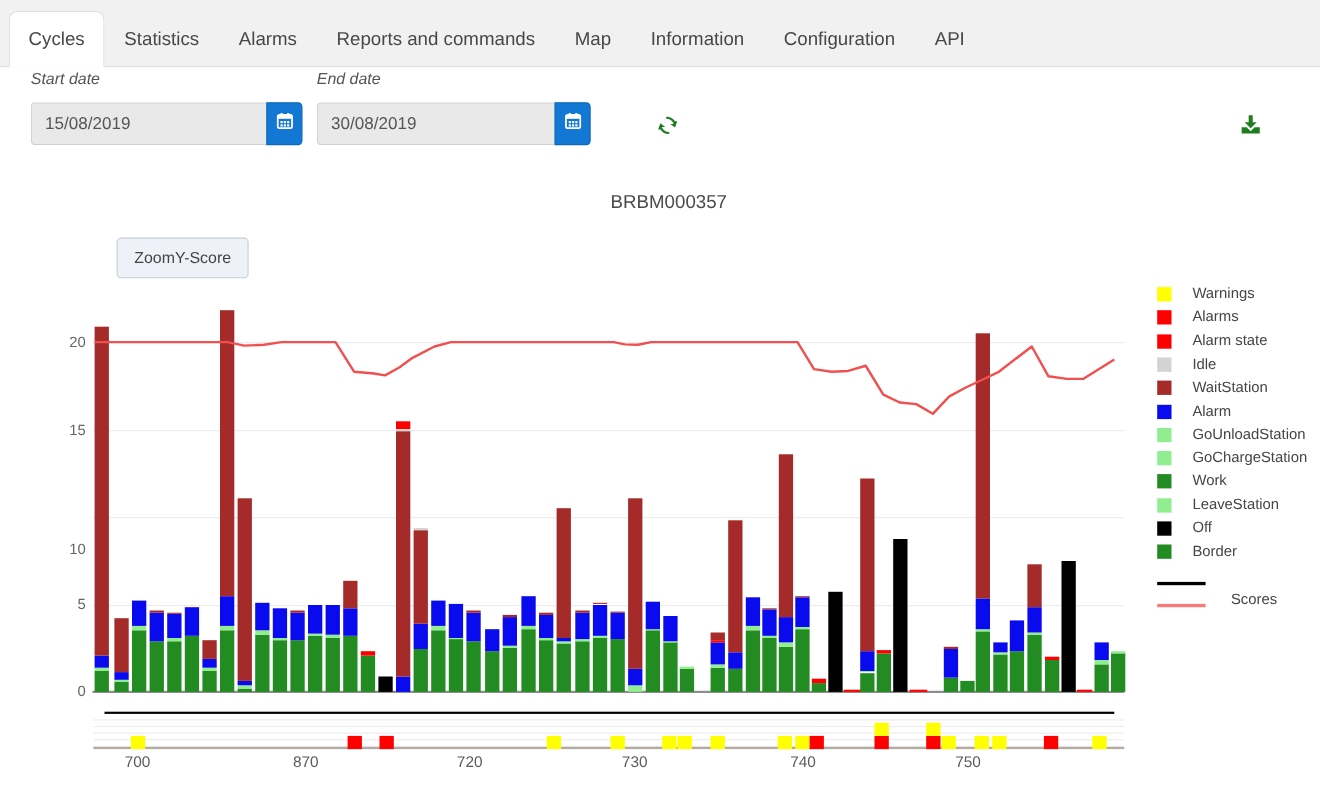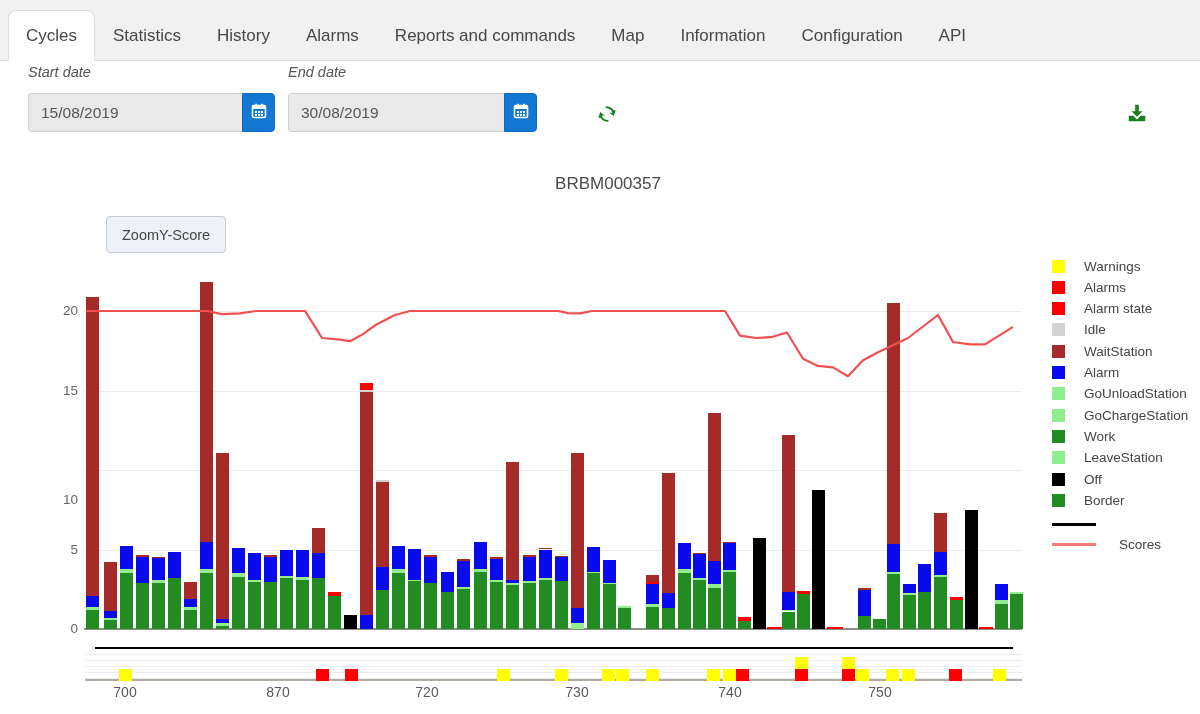--- a/index.html
+++ b/index.html
@@ -35,35 +35,34 @@
       font-size:14.5px; color:#444; font-family:"Liberation Sans",sans-serif; cursor:pointer; }
 
   
   .abs { position:absolute; }
   .gridline { position:absolute; height:1px; background:#ececec; }
   .baseline { position:absolute; height:2px; background:#8d8d8d; }
   .ylab { position:absolute; width:30px; text-align:right; font-size:13.5px; color:#666; }
   .xlab { position:absolute; width:50px; text-align:center; font-size:14px; color:#5a5a5a; }
   .seg { position:absolute; }
   .marker { position:absolute; width:13px; height:12px; }
-  .leg-row { position:absolute; display:flex; align-items:center; }
+  .leg-row { position:absolute; display:flex; align-items:flex-end; }
   .leg-sq { width:13px; height:13px; margin-right:19px; flex:none; }
   .leg-line { width:44px; height:3px; margin-right:23px; flex:none; }
   .leg-txt { font-size:13.5px; color:#454545; white-space:nowrap; }
   svg.overlay { position:absolute; left:0; top:0; pointer-events:none; }
 </style>
 </head>
 <body>
 
 <div id="app">
 
   <div class="tabbar" id="tabbar">
       <div class="tab active">Cycles</div>
       <div class="tab">Statistics</div>
-      <div class="tab">History</div>
       <div class="tab">Alarms</div>
       <div class="tab">Reports and commands</div>
       <div class="tab">Map</div>
       <div class="tab">Information</div>
       <div class="tab">Configuration</div>
       <div class="tab">API</div>
     </div>
 
   <div class="field-label" style="left:28px;top:64px">Start date</div>
   <div class="input-group" style="left:28px;top:93px">

